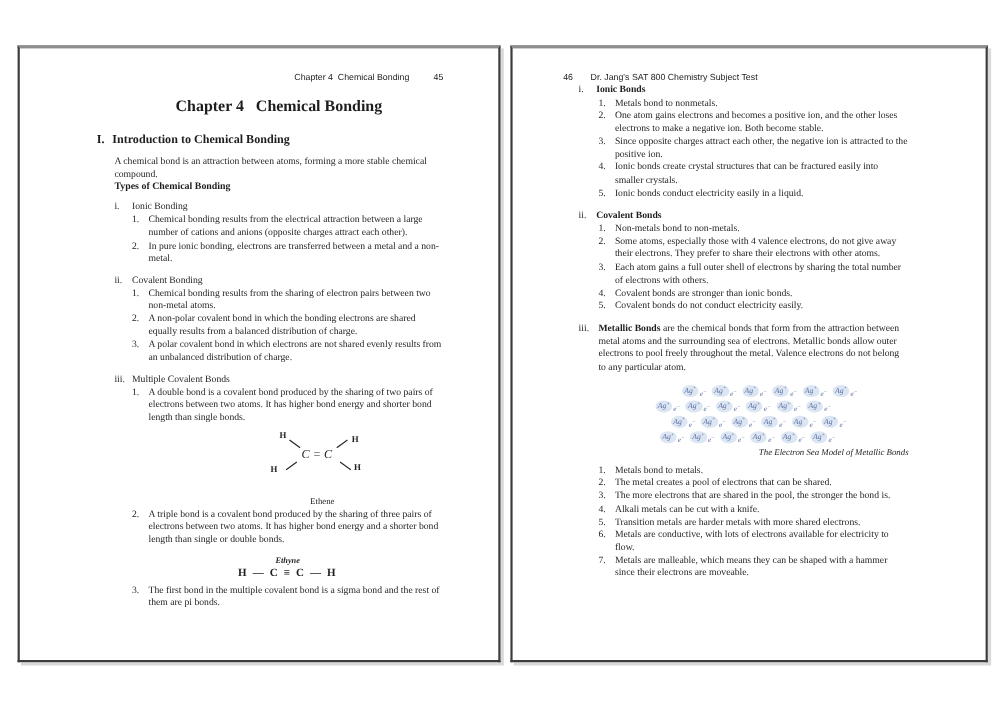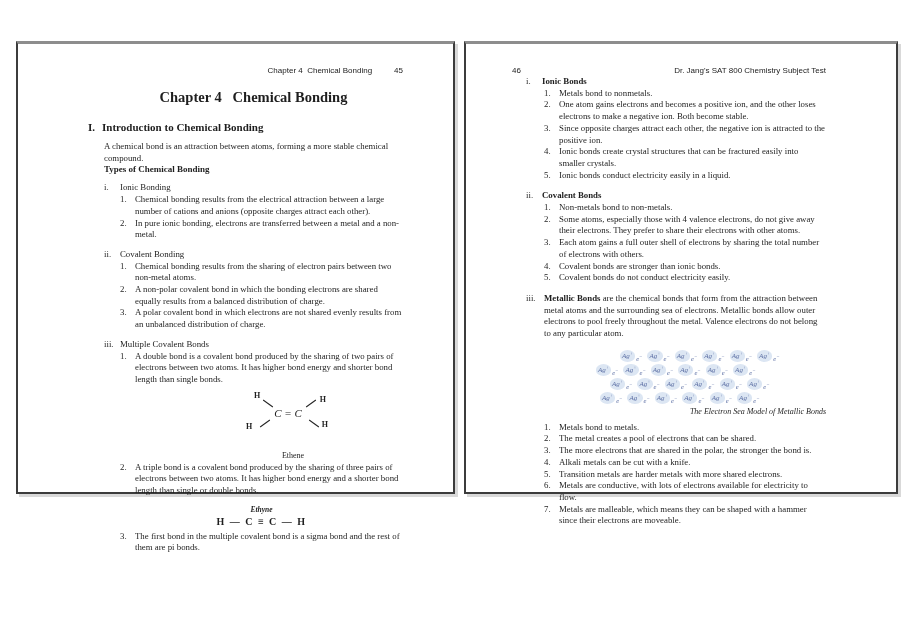--- a/index.html
+++ b/index.html
@@ -1,32 +1,32 @@
 <!DOCTYPE html>
 <html style="--text: #1e1e1e; --page-border: #3c3c3c; --page-border-top: #8d8d8d; --shadow: #d9d9d9; --ion-circle: #dce6f3; --ion-text: #5a6da3;"><head>
 <meta charset="utf-8">
 <style>
   * { margin:0; padding:0; box-sizing:border-box; }
   html,body { width:910px; height:644px; background:#ffffff; overflow:hidden; }
   body { font-family:"Liberation Serif", serif; color:var(--text, #1e1e1e); position:relative; }
 
   .page {
-    position:absolute; top:41px; height:453px; background:#fff;
+    position:absolute; top:41px; height:561px; background:#fff;
     border:2px solid var(--page-border, #3c3c3c);
     border-top:3px solid var(--page-border-top, #8d8d8d);
     box-shadow:3px 3px 0 0 var(--shadow, #d9d9d9);
   }
   .page-left  { left:16px;  width:439px; padding:22px 50px 0 86px; }
   .page-right { left:464px; width:434px; padding:22px 70px 0 60px; }
 
   
   .run-head { font-family:"Liberation Sans", sans-serif; font-size:8px; color:#222;
               display:flex; align-items:baseline; white-space:pre; }
   .run-head-left  { justify-content:flex-end; gap:22px; }
-  .run-head-right { justify-content:space-between; gap:16px; margin-left:-14px; }
+  .run-head-right { justify-content:flex-start; gap:16px; margin-left:-14px; }
 
   .chapter-title { margin-top:14px; text-align:center; font-weight:bold; font-size:14.5px; white-space:pre; }
 
   .sec-head { margin-top:15px; margin-left:-16px; font-weight:bold; font-size:11px; }
   .sec-head .sec-num { margin-right:7px; }
 
   .intro { margin-top:8px; font-size:8.8px; line-height:11.7px; }
 
   .sub-head { margin-top:0; font-weight:bold; font-size:9px; }
 
@@ -268,21 +268,21 @@
       <div class="item">
         <span class="inum">1.</span>
         <span class="itext">Metals bond to metals.</span>
       </div>
       <div class="item">
         <span class="inum">2.</span>
         <span class="itext">The metal creates a pool of electrons that can be shared.</span>
       </div>
       <div class="item">
         <span class="inum">3.</span>
-        <span class="itext">The more electrons that are shared in the polar, the stronger the bond is.</span>
+        <span class="itext">The more electrons that are shared in the pool, the stronger the bond is.</span>
       </div>
       <div class="item">
         <span class="inum">4.</span>
         <span class="itext">Alkali metals can be cut with a knife.</span>
       </div>
       <div class="item">
         <span class="inum">5.</span>
         <span class="itext">Transition metals are harder metals with more shared electrons.</span>
       </div>
       <div class="item">

